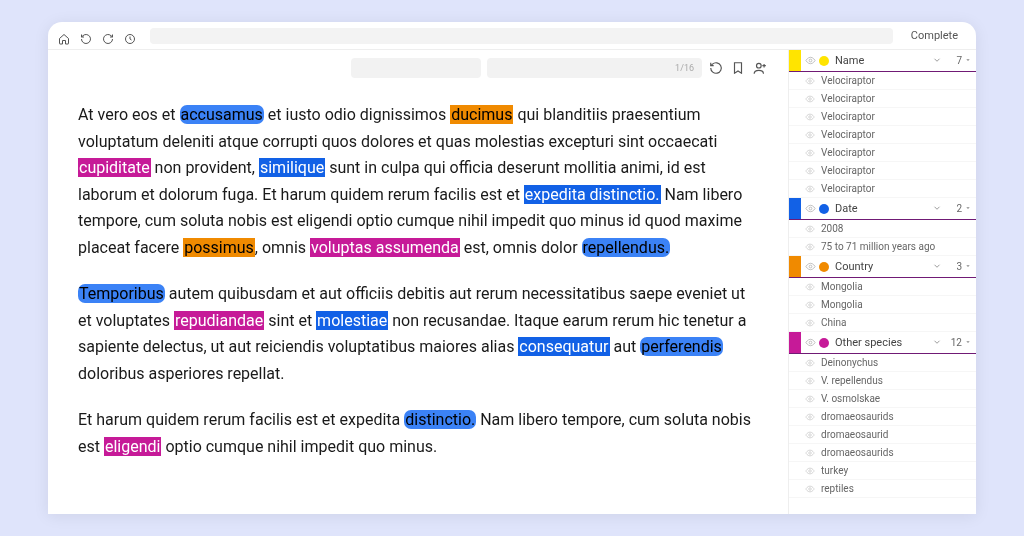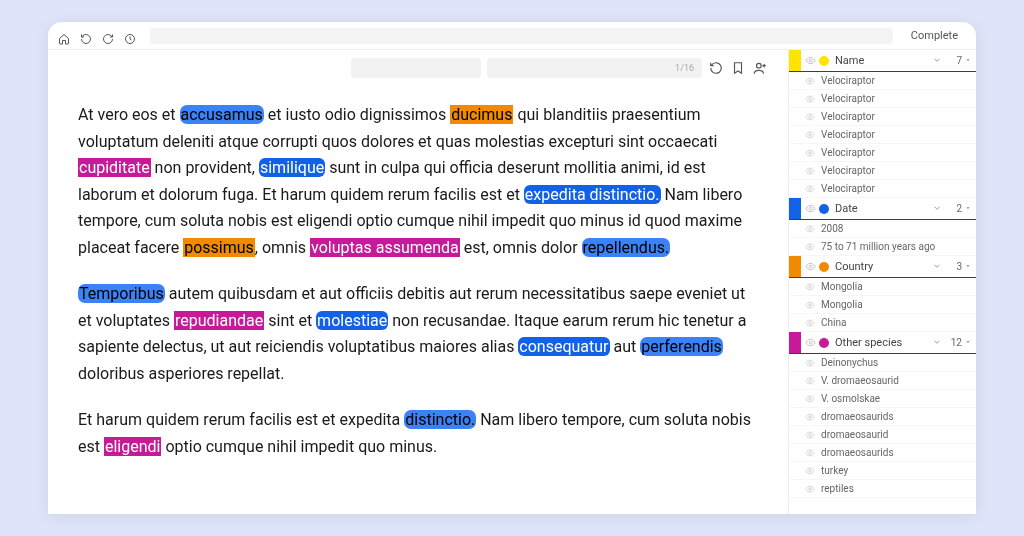--- a/index.html
+++ b/index.html
@@ -83,21 +83,21 @@
     overflow-y: auto;
     font-size: 16px;
     line-height: 1.66;
     color: #1a1a1a;
   }
   .doc-body p { margin-bottom: 20px; }
   .hl { padding: 0 1px; }
   .hl-yellow  { background: #3b82f6; color: #000; border-radius: 7px; }
   .hl-orange  { background: #f08a00; color: #000; }
   .hl-magenta { background: #c61a98; color: #fff; }
-  .hl-blue    { background: #1261e6; color: #fff; border-radius: 6px; }
+  .hl-blue    { background: #1261e6; color: #fff; }
 
   .side-pane {
     width: 188px;
     border-left: 1px solid #eee;
     overflow-y: auto;
     font-size: 10px;
     color: #444;
     background: #fff;
   }
   .cat {
@@ -406,21 +406,21 @@
           <div class="label">Deinonychus</div>
         </div>
         <div class="item">
           <div class="stripe"></div>
           <div class="eye">
             <svg viewBox="0 0 24 24" fill="none" stroke="currentColor" stroke-width="2">
               <path d="M2 12s4-7 10-7 10 7 10 7-4 7-10 7S2 12 2 12z"></path>
               <circle cx="12" cy="12" r="3"></circle>
             </svg>
           </div>
-          <div class="label">V. dromaeosaurid</div>
+          <div class="label">V. repellendus</div>
         </div>
         <div class="item">
           <div class="stripe"></div>
           <div class="eye">
             <svg viewBox="0 0 24 24" fill="none" stroke="currentColor" stroke-width="2">
               <path d="M2 12s4-7 10-7 10 7 10 7-4 7-10 7S2 12 2 12z"></path>
               <circle cx="12" cy="12" r="3"></circle>
             </svg>
           </div>
           <div class="label">V. osmolskae</div>

